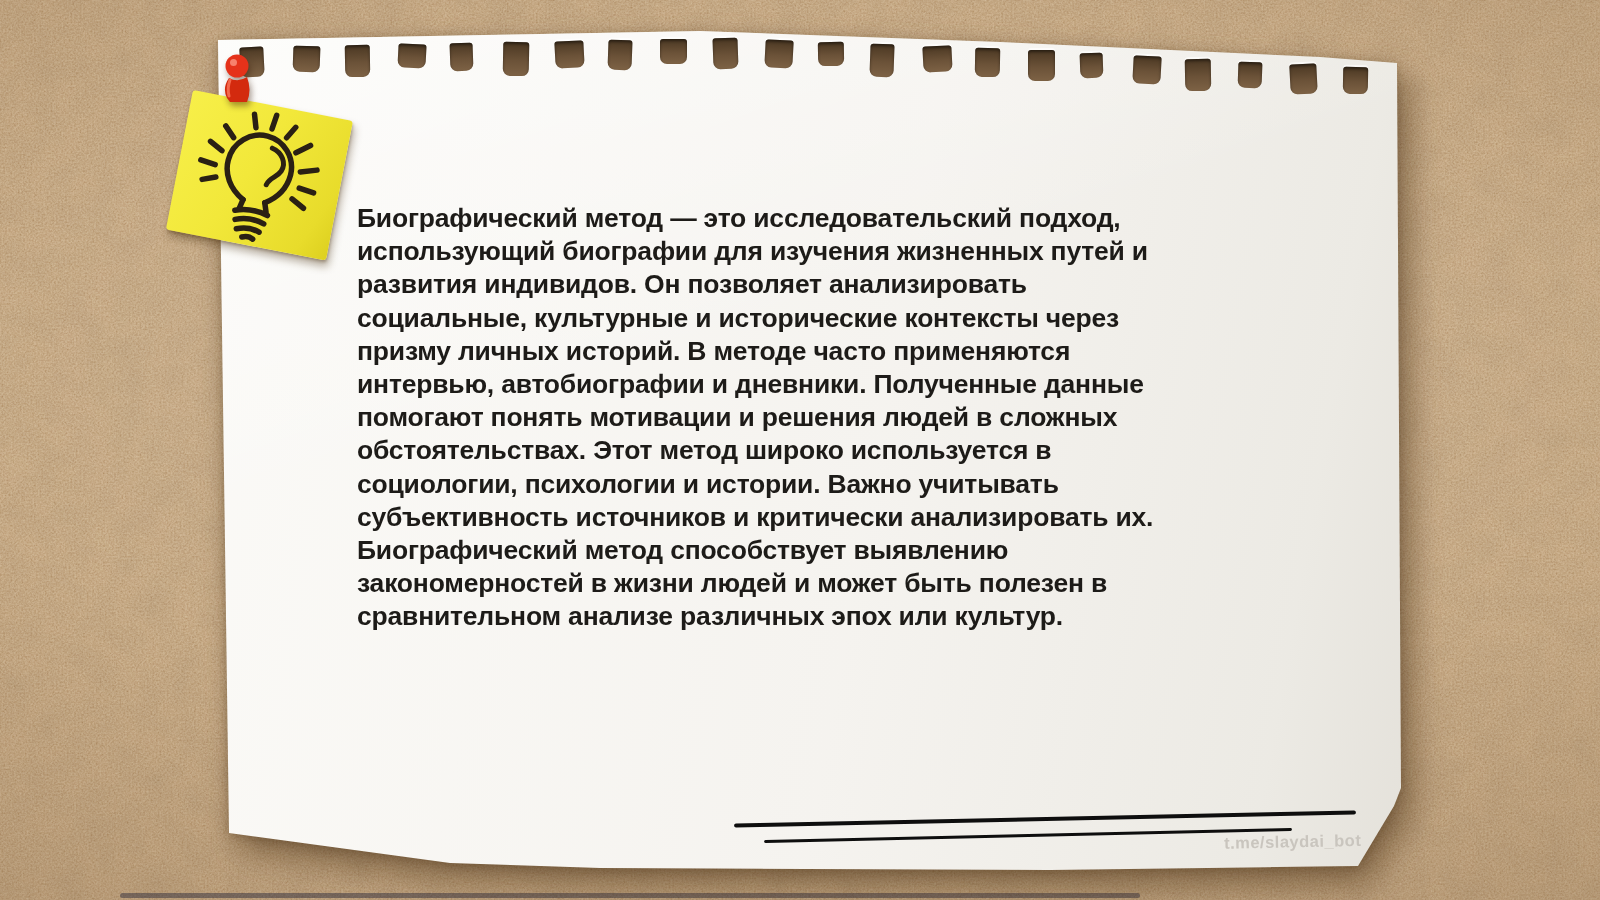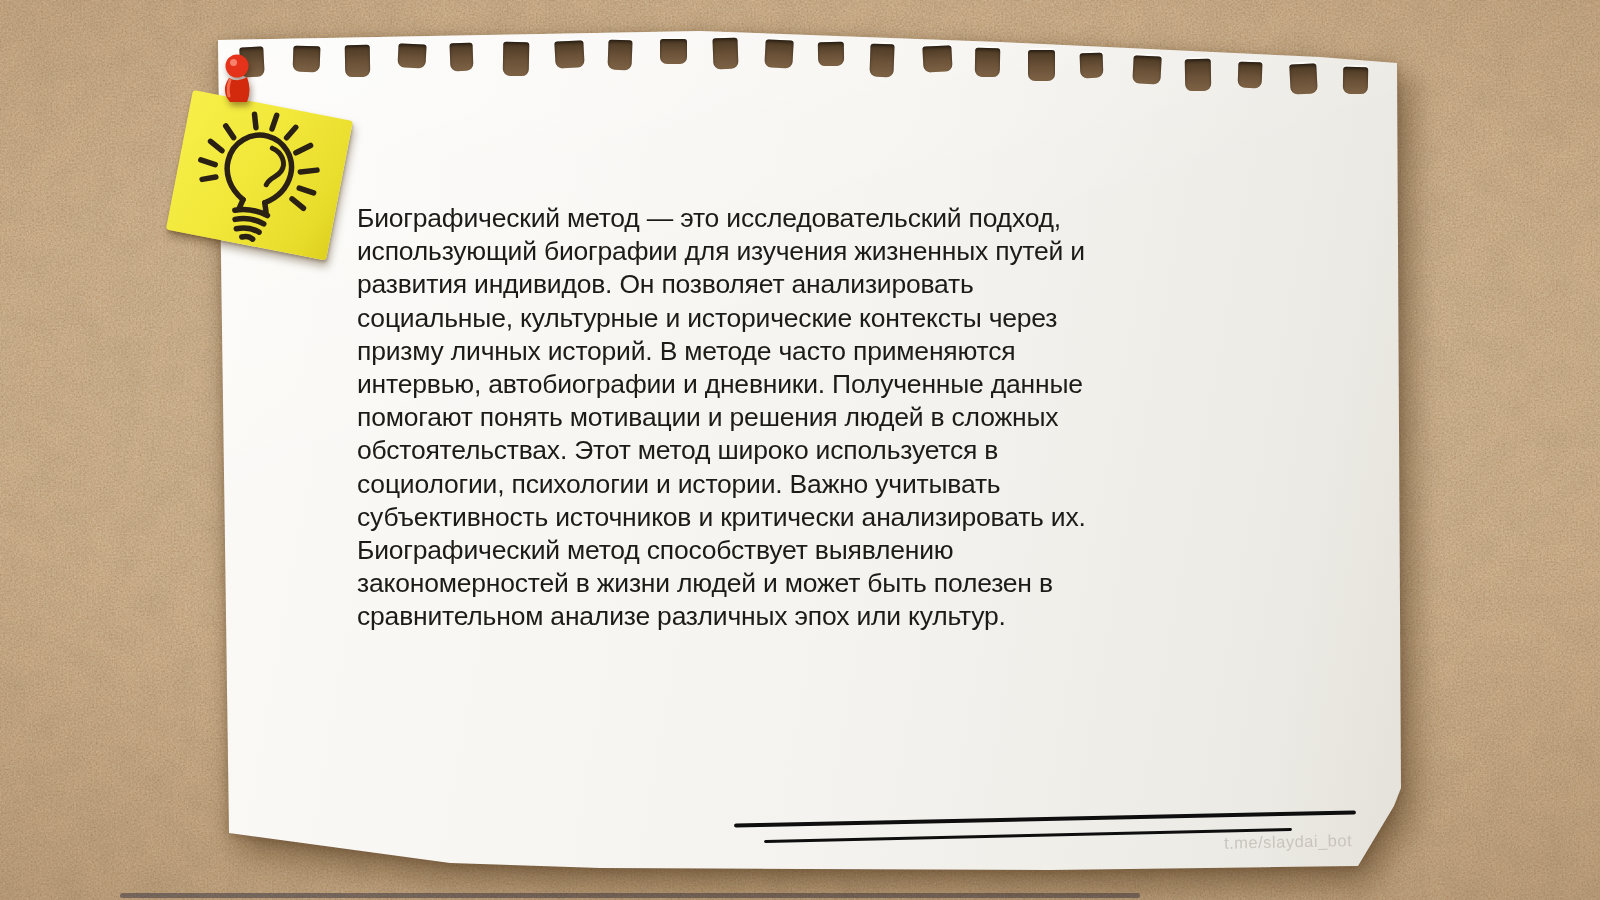--- a/index.html
+++ b/index.html
@@ -27,20 +27,21 @@
             drop-shadow(0 3px 5px rgba(70,45,18,0.35));
   }
   .paper {
     position: relative; width: 100%; height: 100%;
     background:
       linear-gradient(160deg, rgba(255,255,255,0.55) 0%, rgba(255,255,255,0) 40%),
       linear-gradient(100deg, #fbfaf7 0%, #f5f3ef 55%, #eceae4 88%, #e4e1da 100%);
     clip-path: polygon(8px 10px, 490px 1px, 790px 12px, 1110px 27px, 1187px 33px,
                        1191px 758px, 1184px 776px, 1148px 836px, 840px 840px,
                        390px 838px, 240px 833px, 19px 803px);
+    font-weight: bold;
   }
   .hole {
     position: absolute;
     background: linear-gradient(180deg, #4a3722 0%, #6b5238 55%, #7d6245 100%);
     border-radius: 3px 3px 7px 7px;
     box-shadow: inset 0 2px 3px rgba(0,0,0,0.45), 0 -2px 0 rgba(255,255,255,0.65);
   }
 
   
   .note-text {

